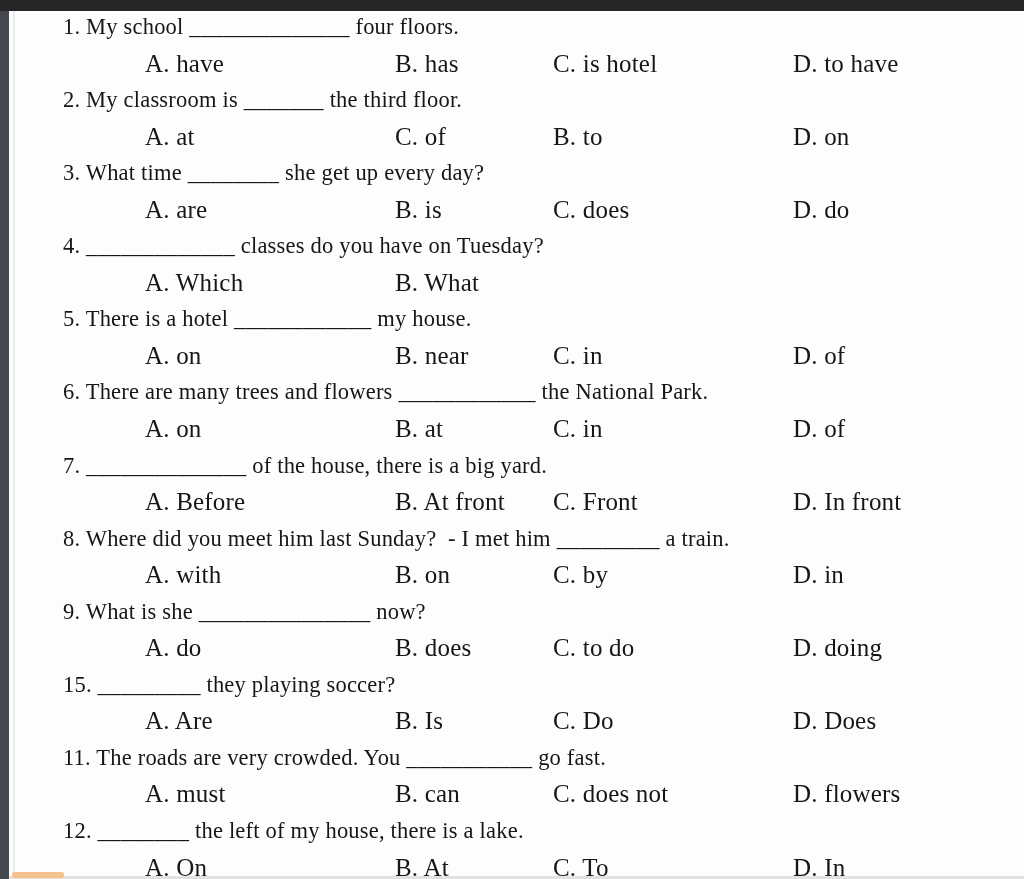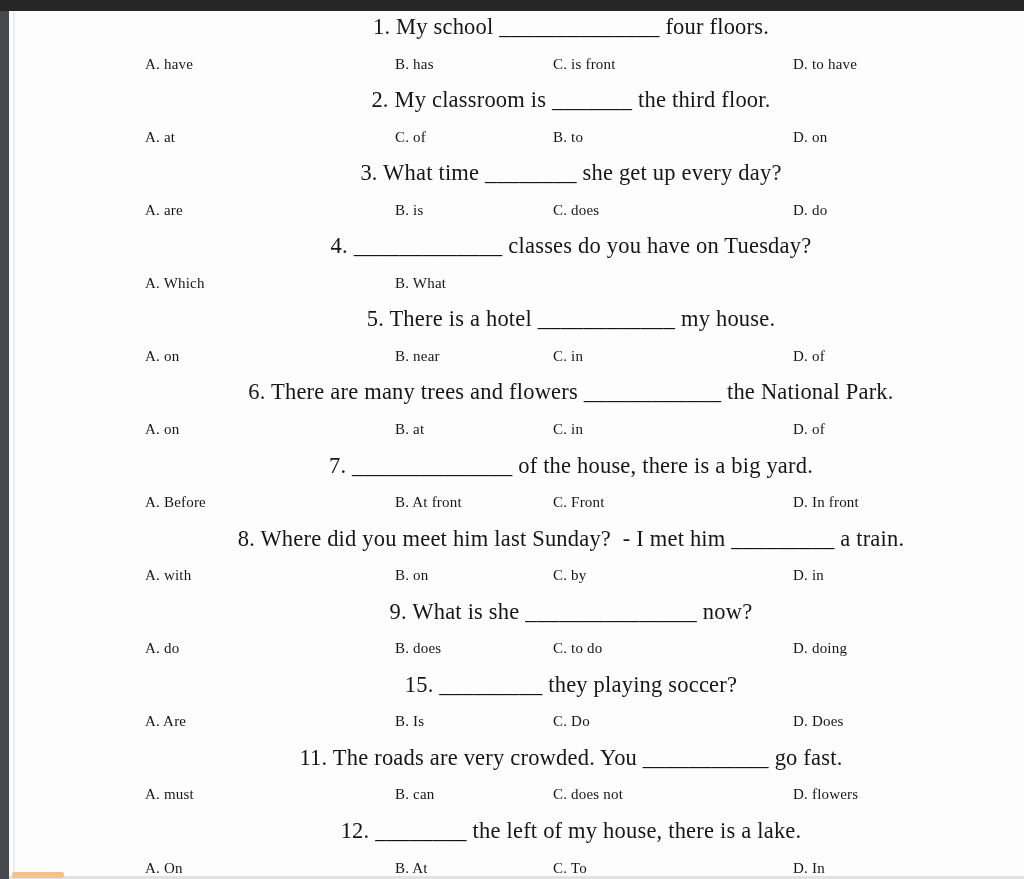--- a/index.html
+++ b/index.html
@@ -49,52 +49,51 @@
     border-radius: 2px;
     z-index: 3;
   }
   main {
     position: absolute;
     top: 9px; left: 0;
     width: 1024px;
     z-index: 2;
   }
   .q-line {
-    padding-left: 118px;
+    padding-left: 63px;
     height: 36.55px;
     line-height: 36.55px;
     font-size: 22.5px;
     white-space: pre;
     letter-spacing: 0.2px;
-    text-align: center;
   }
   .opts {
     display: grid;
     grid-template-columns: 250px 158px 240px auto;
     margin-left: 145px;
     height: 36.55px;
     line-height: 36.55px;
-    font-size: 15px;
+    font-size: 25px;
     white-space: pre;
     letter-spacing: 0.2px;
   }
 </style>
 </head>
 <body>
 
 <div id="screen" style="background: rgb(253, 253, 253); color: rgb(22, 22, 22);">
   <div class="top-bar" style="background: rgb(38, 38, 38);"></div>
   <div class="left-bar" style="background: rgb(69, 72, 77);"></div>
   <div class="left-line"></div>
   <div class="bottom-line" style="background: rgb(226, 226, 226);"></div>
   <div class="highlight-strip" style="background: rgb(245, 193, 140);"></div>
   <main id="quiz">
       <div>
         <div class="q-line">1. My school ______________ four floors.</div>
-        <div class="opts"><span class="opt">A. have</span><span class="opt">B. has</span><span class="opt">C. is front</span><span class="opt">D. to have</span></div>
+        <div class="opts"><span class="opt">A. have</span><span class="opt">B. has</span><span class="opt">C. is hotel</span><span class="opt">D. to have</span></div>
       </div>
       <div>
         <div class="q-line">2. My classroom is _______ the third floor.</div>
         <div class="opts"><span class="opt">A. at</span><span class="opt">C. of</span><span class="opt">B. to</span><span class="opt">D. on</span></div>
       </div>
       <div>
         <div class="q-line">3. What time ________ she get up every day?</div>
         <div class="opts"><span class="opt">A. are</span><span class="opt">B. is</span><span class="opt">C. does</span><span class="opt">D. do</span></div>
       </div>
       <div>

